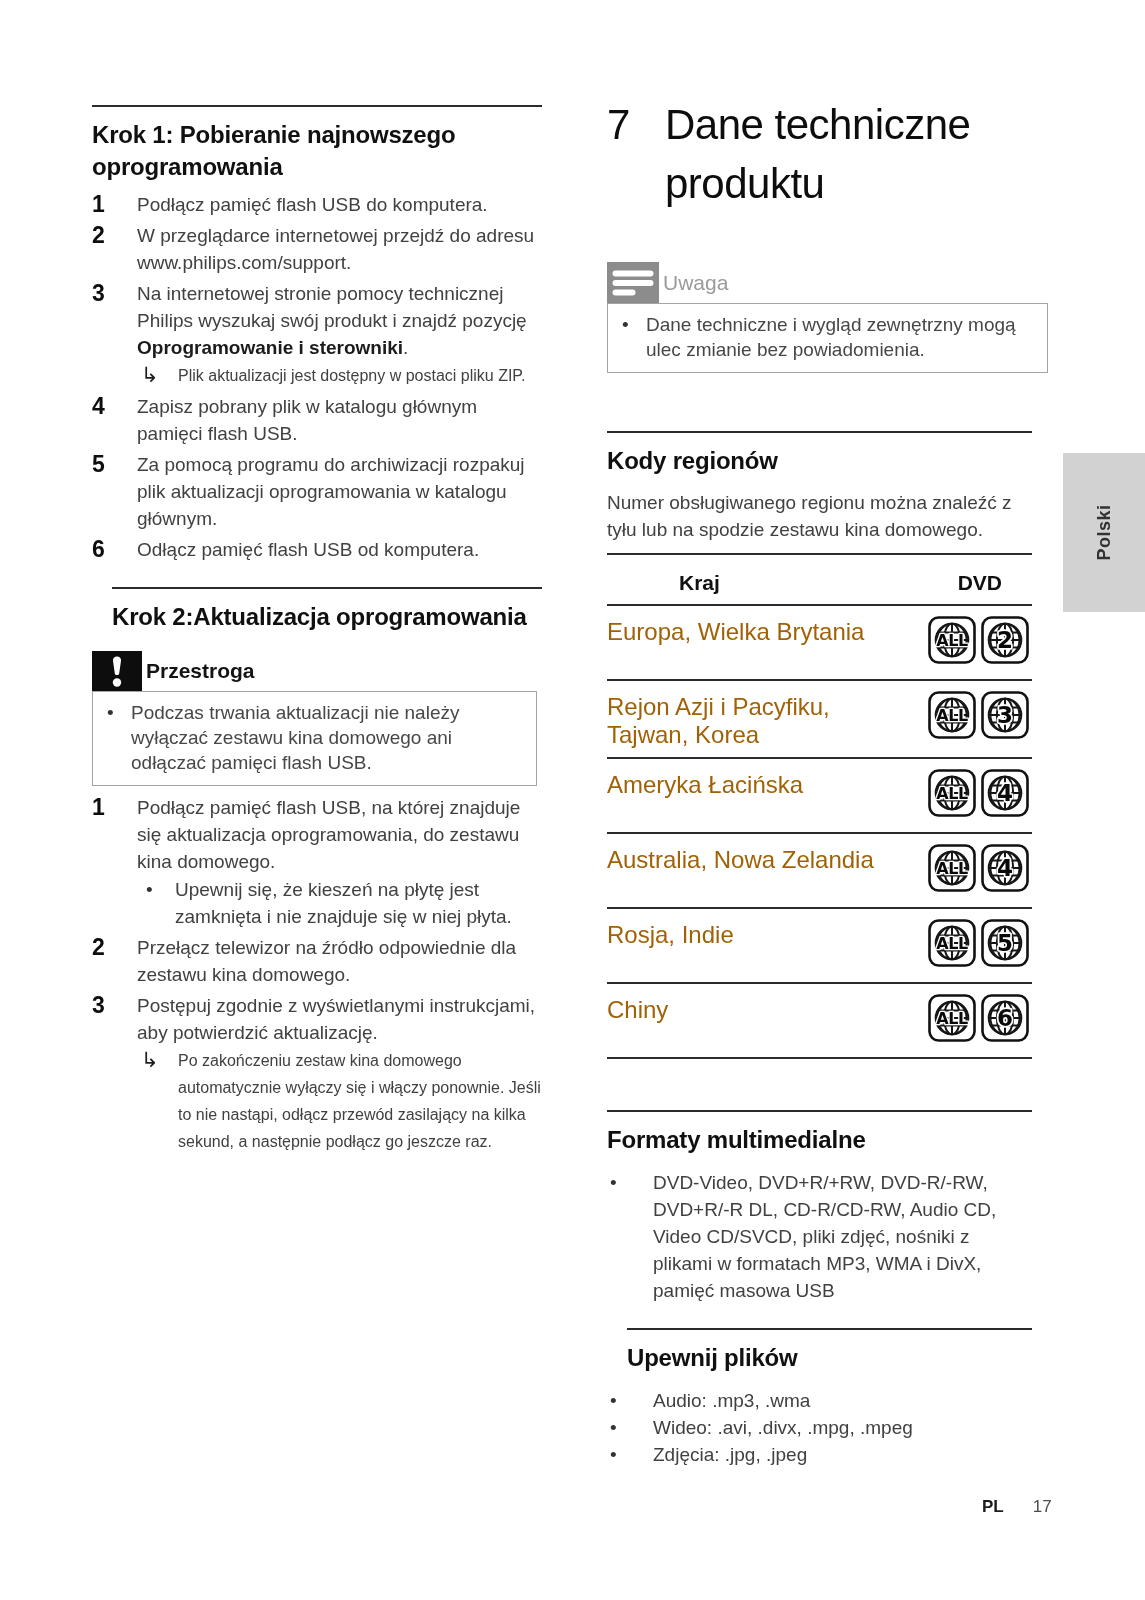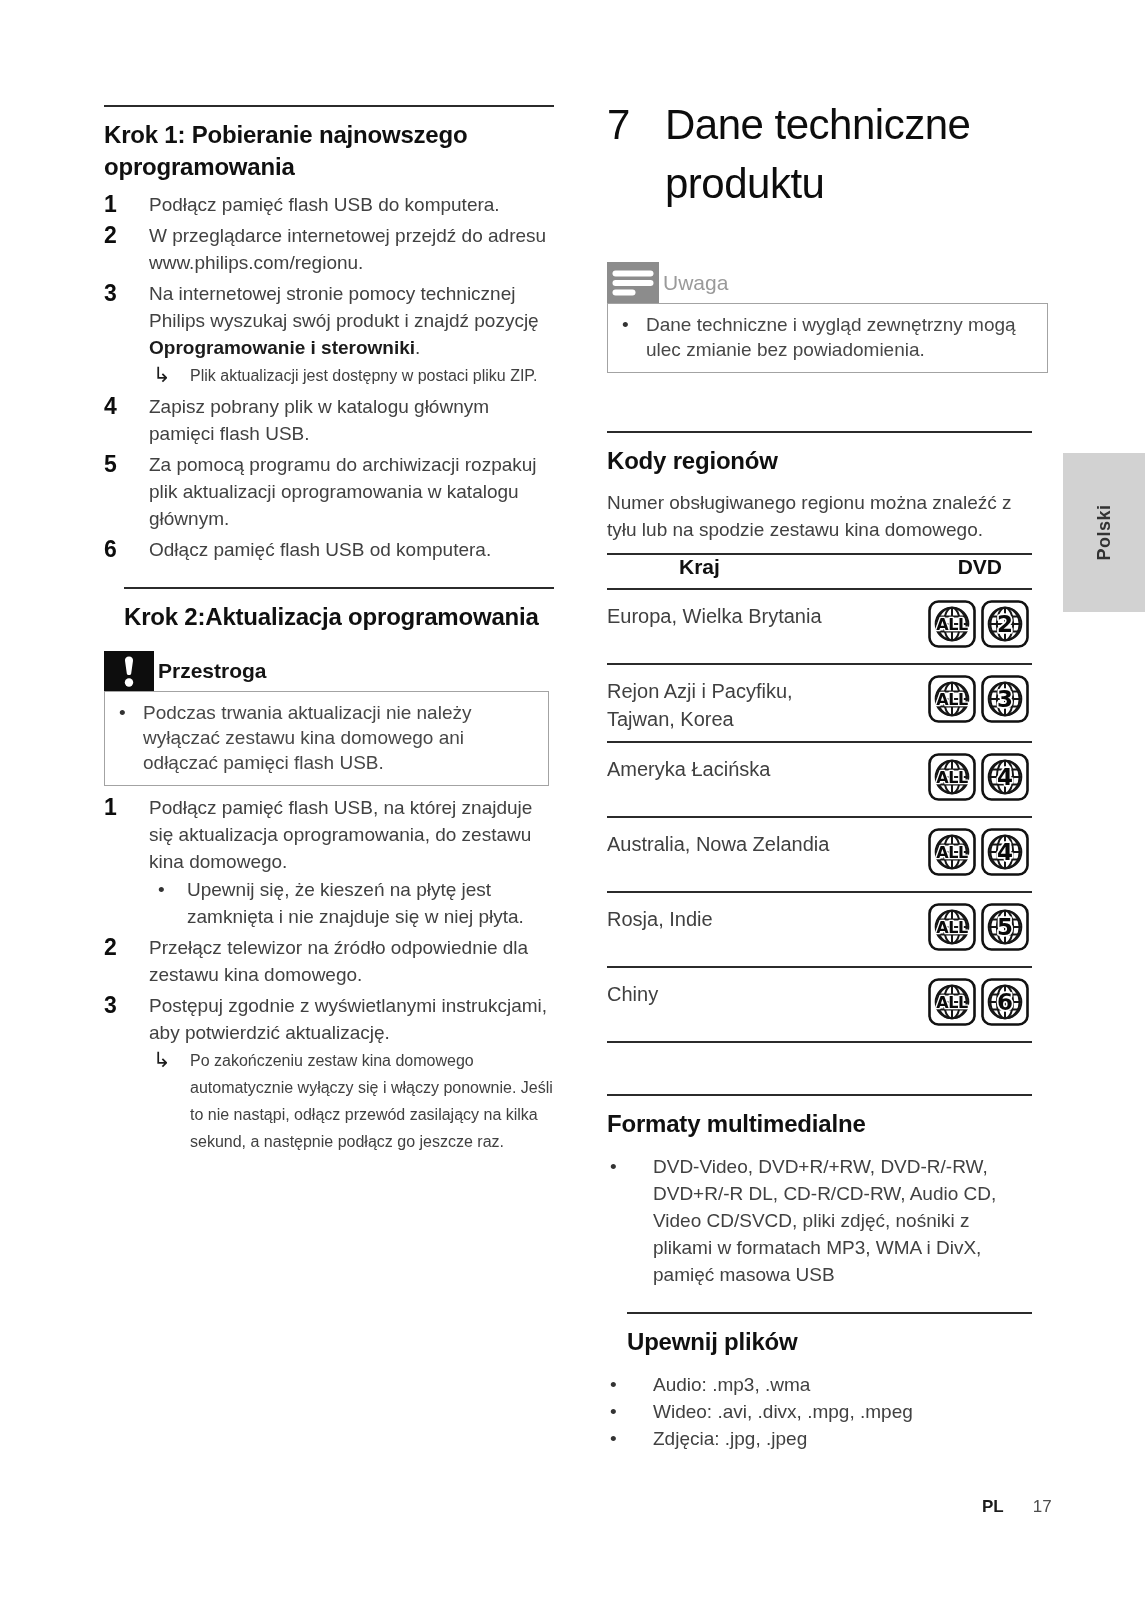--- a/index.html
+++ b/index.html
@@ -2,21 +2,21 @@
 <html><head>
 <meta charset="utf-8">
 <style>
   html,body{margin:0;padding:0;}
   body{
     width:1145px;height:1600px;position:relative;background:#ffffff;
     font-family:"Liberation Sans", sans-serif;color:#414141;
     -webkit-font-smoothing:antialiased;overflow:hidden;
   }
   .col{position:absolute;}
-  .col-left{left:104px;top:105px;width:450px;}
+  .col-left{left:92px;top:105px;width:450px;}
   .col-right{left:607px;top:95px;width:425px;}
 
   
   .sec-h2{
     margin:0;border-top:2px solid #2b2b2b;padding-top:12px;
     font-size:24px;line-height:32px;font-weight:700;color:#101010;letter-spacing:-0.2px;
   }
   .sec-h2.nowrap{white-space:nowrap;}
   .sec-h2.mt{margin-top:24px;margin-left:20px;}
 
@@ -49,26 +49,26 @@
   .box-li .bullet-ch{font-size:19px;line-height:25px;color:#333;padding-left:2px;}
   .box-li .box-text{font-size:19px;line-height:25px;color:#474747;}
   .caution .callout-body{width:419px;}
   .note .callout-body{width:415px;}
 
   
   .rtable{margin-top:10px;}
   .rtable-head{
     display:flex;justify-content:space-between;align-items:flex-start;
     border-top:2px solid #2b2b2b;border-bottom:2px solid #2b2b2b;
-    padding:0 0 9px 0;
+    padding:16px 0 9px 0;
   }
   .th-country{font-size:21px;font-weight:700;color:#101010;padding-left:72px;}
   .th-dvd{font-size:21px;font-weight:700;color:#101010;padding-right:30px;}
   .rtable-row{display:flex;justify-content:space-between;min-height:75px;border-bottom:2px solid #2b2b2b;box-sizing:border-box;padding:10px 0 8px 0;}
-  .country{font-size:20px;line-height:28px;color:#404040;white-space:pre-line;padding-top:2px;}
+  .country{font-size:24px;line-height:28px;color:#a16207;white-space:pre-line;padding-top:2px;}
   .icons{display:flex;gap:5px;align-items:flex-start;padding-right:3px;}
   .ricon{width:48px;height:48px;display:block;}
   .ricon text{font-family:"DejaVu Sans", sans-serif;font-weight:bold;fill:#0a0a0a;
     stroke:#ffffff;paint-order:stroke fill;stroke-linejoin:round;text-anchor:middle;}
   .code-all{font-size:16px;stroke-width:2.6px;letter-spacing:-0.5px;}
   .code-num{font-size:23px;stroke-width:3.4px;}
 
   
   .intro{margin:12px 0 0 0;font-size:19px;line-height:27px;color:#414141;}
   ul.blist{list-style:none;margin:13px 0 0 0;padding:0;}
@@ -126,21 +126,21 @@
     <ol class="steps">
       <li class="step">
         <span class="step-num">1</span>
         <div class="step-body">
             <p>Podłącz pamięć flash USB do komputera.</p>
           </div>
       </li>
       <li class="step">
         <span class="step-num">2</span>
         <div class="step-body">
-            <p>W przeglądarce internetowej przejdź do adresu www.philips.com/regionu.</p>
+            <p>W przeglądarce internetowej przejdź do adresu www.philips.com/support.</p>
           </div>
       </li>
       <li class="step">
         <span class="step-num">3</span>
         <div class="step-body">
           <p><span>Na internetowej stronie pomocy technicznej Philips wyszukaj swój produkt i znajdź pozycję </span><b>Oprogramowanie i sterowniki</b><span>.</span></p>
           <div class="result">
             <span class="arrow">↳</span>
             <span class="result-text">Plik aktualizacji jest dostępny w postaci pliku ZIP.</span>
           </div>

